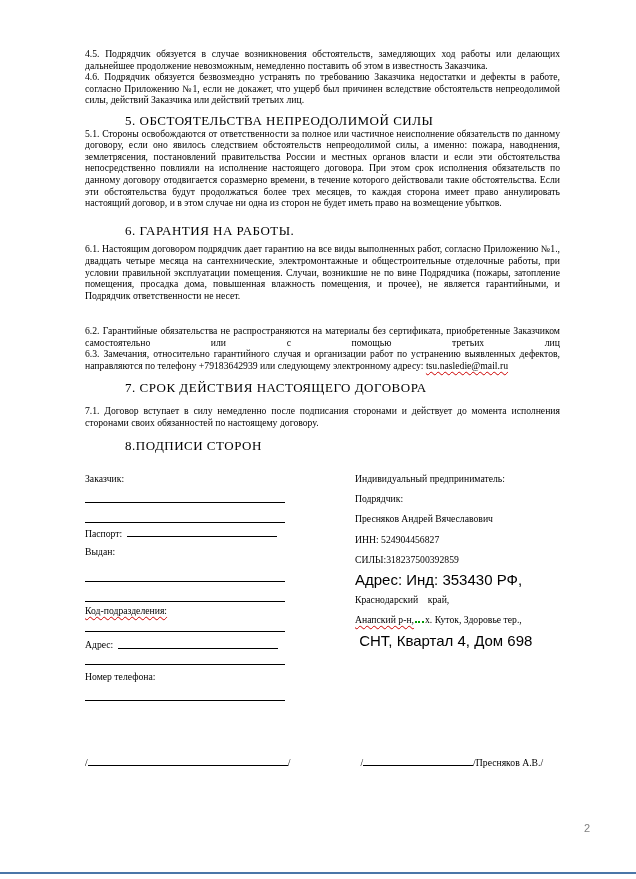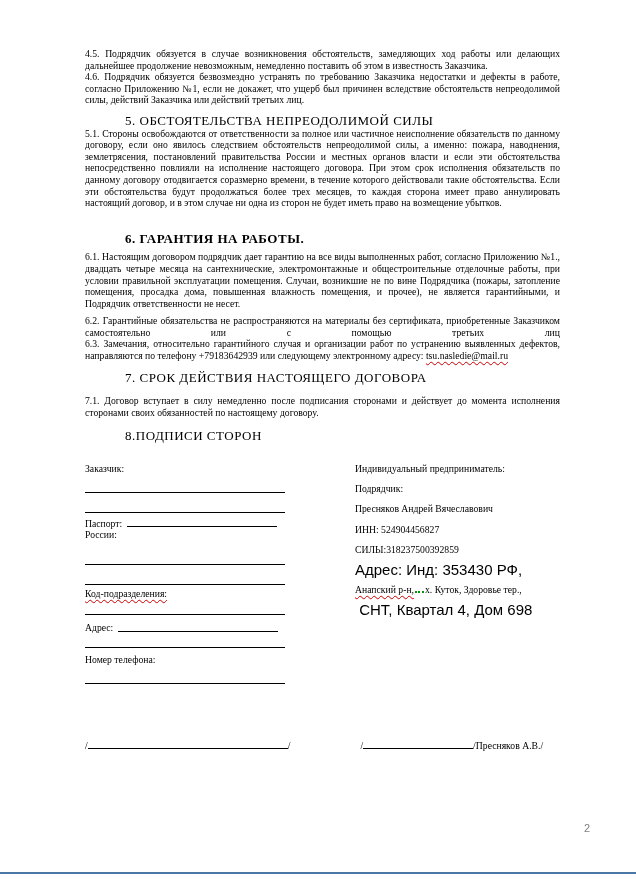--- a/index.html
+++ b/index.html
@@ -12,30 +12,30 @@
   }
   .content {
     position: absolute;
     top: 48px; left: 85px;
     width: 475px;
     font-size: 9.7px;
     line-height: 11.6px;
     text-align: justify;
   }
   .para { margin: 0; }
-  .para.gap-top { margin-top: 6px; }
+  .para.gap-top { margin-top: 24px; }
   .justify-last { text-align-last: justify; }
   .heading {
     font-size: 13px;
     letter-spacing: 0.5px;
     margin: 0;
     padding-left: 40px;
   }
   .h5 { margin-top: 9px; margin-bottom: 1px; }
-  .h6 { margin-top: 24px; margin-bottom: 7px; font-weight: bold; }
+  .h6 { margin-top: 16px; margin-bottom: 7px; }
   .h7 { margin-top: 10px; }
   .h8 { margin-top: 12px; }
   .p71 { margin-top: 12px; }
   .red-wavy {
     text-decoration-line: underline;
     text-decoration-style: wavy;
     text-decoration-color: #cc0000;
     text-decoration-thickness: 1px;
     text-underline-offset: 2px;
   }
@@ -57,21 +57,21 @@
     height: 0;
   }
   .w200 { width: 200px; }
   .inline-field { display: flex; align-items: flex-end; }
   .inline-field .line { margin-left: 5px; margin-bottom: 2px; }
   .pass-line { width: 150px; }
   .addr-line { width: 160px; }
   .cust-title { margin-bottom: 17px; }
   .ln1 { margin-bottom: 19px; }
   .ln2 { margin-bottom: 5px; }
-  .pass-row { }
+  .pass-row { margin-bottom: 7px; }
   .issued { margin-bottom: 23px; }
   .ln3 { margin-bottom: 19px; }
   .ln4 { margin-bottom: 3px; }
   .dept { margin-bottom: 15px; }
   .ln5 { margin-bottom: 7px; }
   .addr-row { margin-bottom: 13px; }
   .ln6 { margin-bottom: 6px; }
   .phone { margin-bottom: 17px; }
   .col-right > div { margin-bottom: 8.6px; white-space: nowrap; }
   .sans { font-family: "Liberation Sans", "DejaVu Sans", sans-serif; font-size: 15px; }
@@ -123,41 +123,42 @@
   <div class="sig-cols">
 
     <div class="col-left">
       <div class="cust-title">Заказчик:</div>
       <div class="line w200 ln1"></div>
       <div class="line w200 ln2"></div>
       <div class="inline-field pass-row">
         <span>Паспорт:</span>
         <div class="line pass-line"></div>
       </div>
-      <div class="issued">России:</div>
+      <div class="issued">Выдан:</div>
       <div class="line w200 ln3"></div>
       <div class="line w200 ln4"></div>
       <div class="dept"><span class="red-wavy">Код-подразделения:</span></div>
       <div class="line w200 ln5"></div>
       <div class="inline-field addr-row">
         <span>Адрес:</span>
         <div class="line addr-line"></div>
       </div>
       <div class="line w200 ln6"></div>
       <div class="phone">Номер телефона:</div>
       <div class="line w200"></div>
     </div>
 
     <div class="col-right">
       <div>Индивидуальный предприниматель:</div>
       <div>Подрядчик:</div>
       <div>Пресняков Андрей Вячеславович</div>
       <div>ИНН: 524904456827</div>
       <div>СИЛЫ:318237500392859</div>
       <div class="sans">Адрес: Инд: 353430 РФ,</div>
+      <div>Краснодарский&nbsp;&nbsp;&nbsp; край,</div>
       <div><span class="red-wavy">Анапский р-н,</span><span class="green-squiggle"></span><span>х. Куток, Здоровье тер.,</span></div>
       <div class="sans">&nbsp;СНТ, Квартал 4, Дом 698</div>
     </div>
 
   </div>
 
   <div class="bottom-sigs">
     <div class="sig-group">
       <span>/</span>
       <div class="line sig-left-line"></div>

